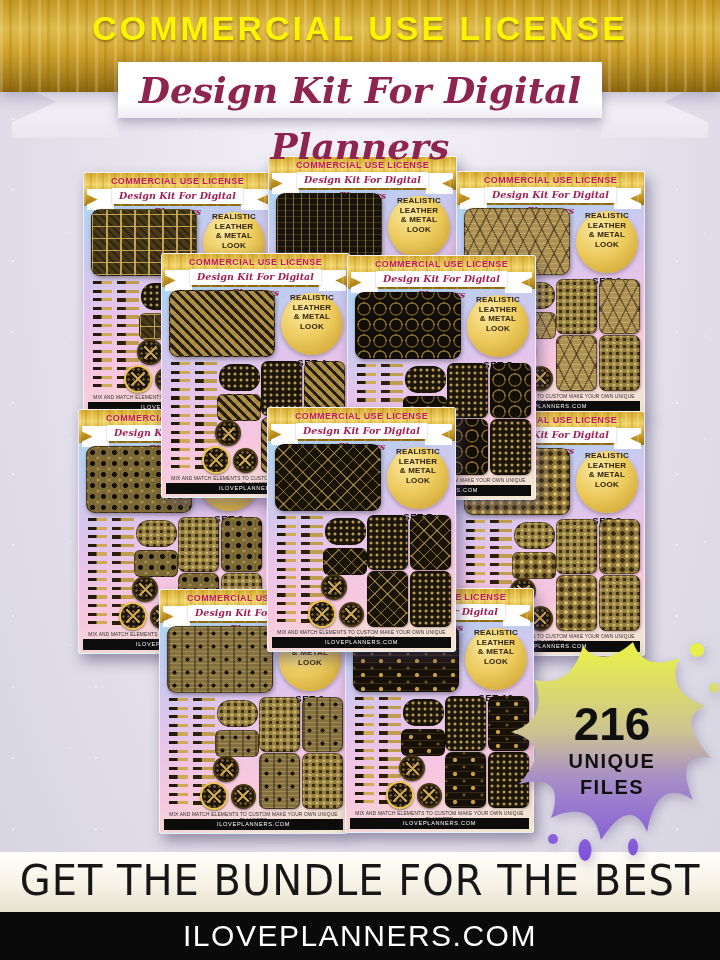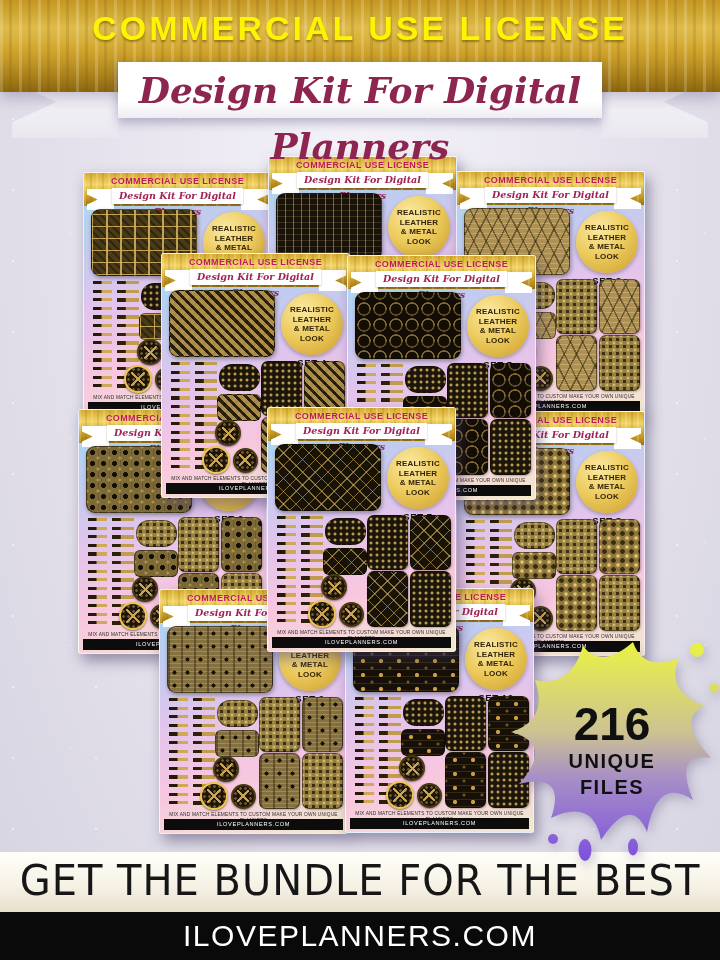--- a/index.html
+++ b/index.html
@@ -49,21 +49,21 @@
   .card-script{width:100%;text-align:center;line-height:16px;font-family:"DejaVu Serif", serif;
     font-style:italic;font-weight:bold;font-size:9.5px;color:#a12355;}
   .card-tail{position:absolute;top:16px;width:27px;height:21px;background:#fff;}
   .card-tail.left{left:3px;clip-path:polygon(0 0,100% 0,100% 100%,0 100%,0 74%,40% 50%,0 26%);}
   .card-tail.right{right:3px;clip-path:polygon(0 0,100% 0,100% 26%,60% 50%,100% 74%,100% 100%,0 100%);}
 
   .big-swatch{position:absolute;left:7px;top:36px;width:104px;height:65px;border-radius:9px;
     border:1px solid rgba(10,8,2,.55);box-shadow:1px 2px 4px rgba(0,0,0,.35);}
   .badge{position:absolute;left:119px;top:39px;width:62px;height:62px;border-radius:50%;
     background:radial-gradient(circle at 36% 28%, #fbe9a2, #ecca5c 48%, #c99c2a 100%);
-    box-shadow:0 2px 4px rgba(0,0,0,.28);display:flex;flex-direction:column;align-items:center;justify-content:center;}
+    box-shadow:0 2px 4px rgba(0,0,0,.28);display:flex;flex-direction:column;align-items:center;justify-content:flex-start;}
   .badge span{font-size:8px;line-height:9.5px;font-weight:bold;color:#33240a;letter-spacing:.2px;}
   .set-label{position:absolute;left:119px;top:103px;width:62px;text-align:center;
     font-size:9.5px;font-weight:bold;letter-spacing:.6px;color:#141414;}
 
   .coils{position:absolute;top:108px;height:110px;background-repeat:no-repeat;}
   .coils.c1{left:9px;width:19px;
     background-image:
       repeating-linear-gradient(180deg,#241a09 0 3.2px, rgba(0,0,0,0) 3.2px 8.6px),
       repeating-linear-gradient(180deg,#cfa958 0 3.2px, rgba(0,0,0,0) 3.2px 8.6px);
     background-size:45% 100%,100% 100%;}

